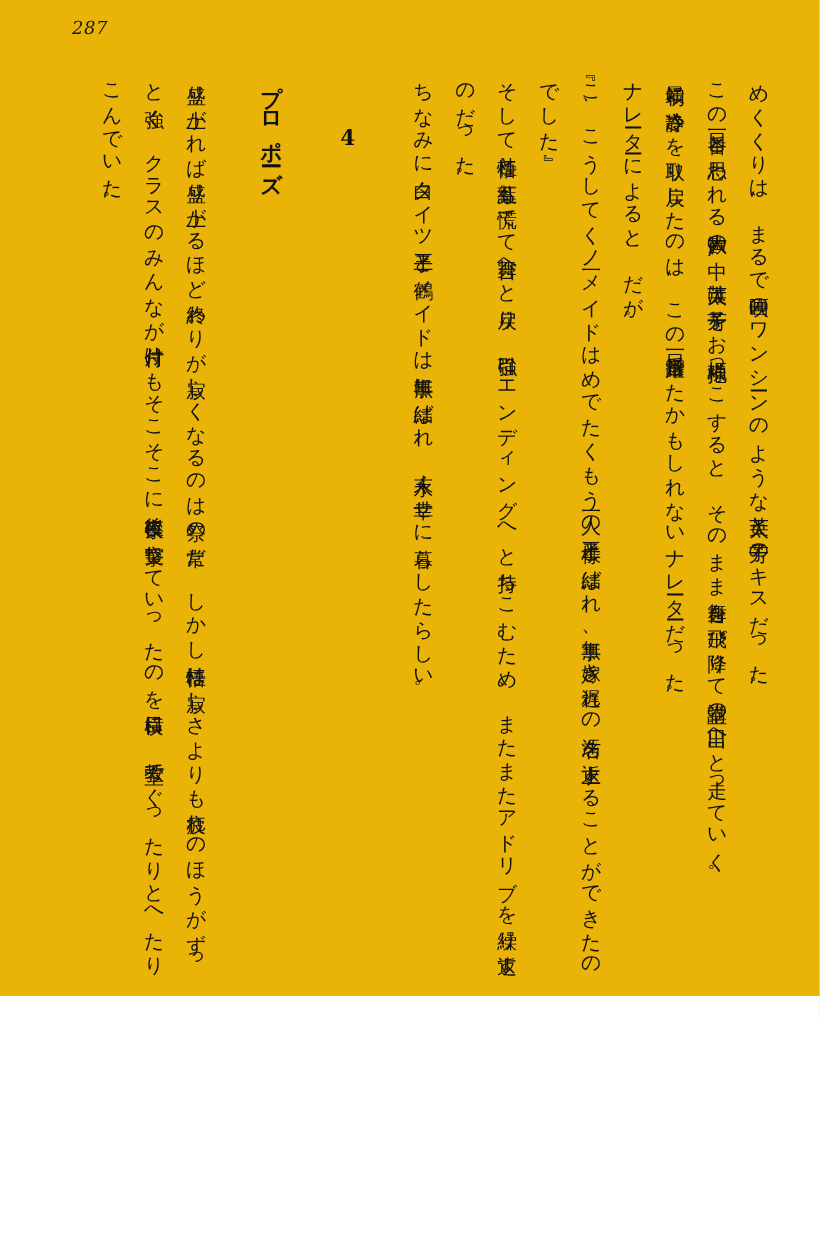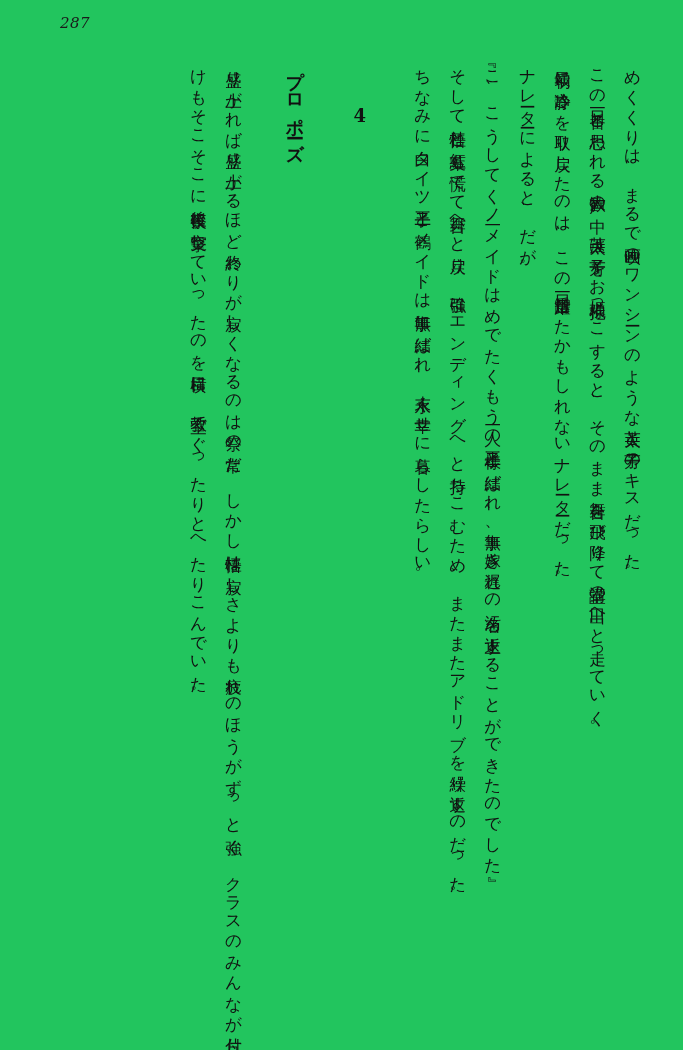--- a/index.html
+++ b/index.html
@@ -11,22 +11,22 @@
     width: 683px;
     height: 1050px;
     overflow: hidden;
     font-family: "DejaVu Serif", "Liberation Serif", serif;
     color: #111111;
   }
 
   .page {
     position: relative;
     width: 683px;
-    height: 1050px;
-    background: #22c55e;
+    height: 830px;
+    background: #eab308;
     box-sizing: border-box;
   }
 
   .page-number {
     position: absolute;
     top: 14px;
     left: 60px;
     font-family: "DejaVu Serif", "Liberation Serif", serif;
     font-style: italic;
     font-size: 15px;

